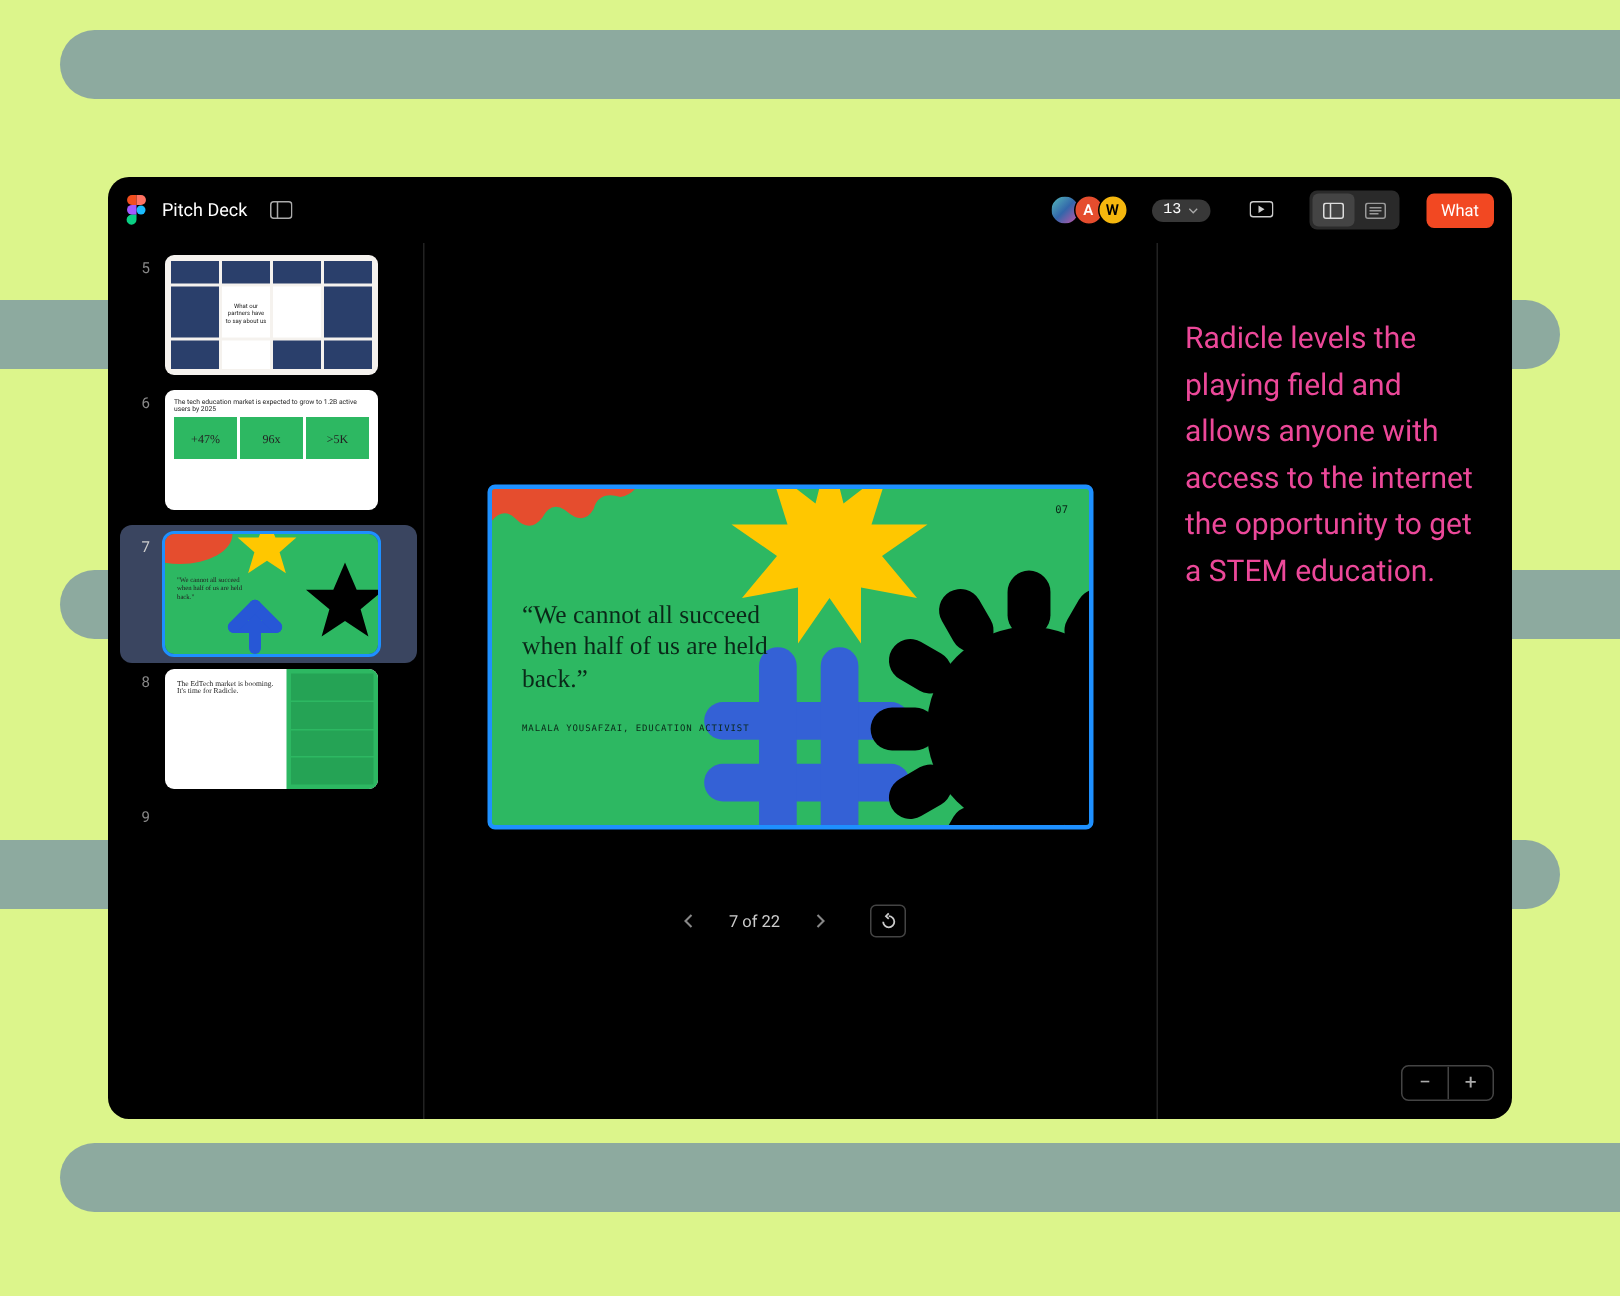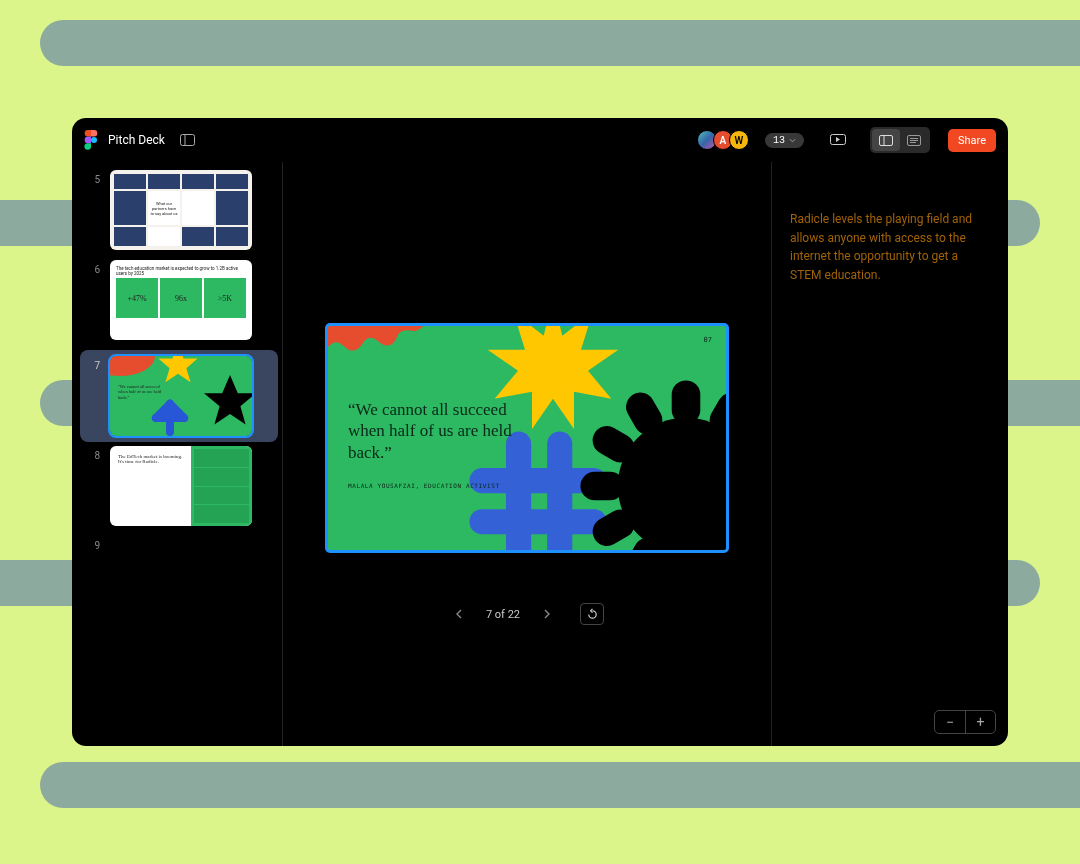--- a/index.html
+++ b/index.html
@@ -135,41 +135,41 @@
     color: #888; cursor: pointer;
   }
   .restart-btn {
     width: 24px; height: 22px; border: 1px solid #444; border-radius: 4px;
     display: flex; align-items: center; justify-content: center; margin-left: 6px;
   }
 
   
   .notes {
     width: 236px; padding: 48px 18px 18px 18px;
-    font-size: 12px; line-height: 1.55; color: #a16207;
+    font-size: 20px; line-height: 1.55; color: #ec4899;
   }
 
   .zoom {
     position: absolute; bottom: 12px; right: 12px;
     display: flex; border: 1px solid #444; border-radius: 5px; overflow: hidden;
   }
   .zoom-btn {
     width: 30px; height: 22px; display: flex; align-items: center; justify-content: center;
     color: #aaa; font-size: 14px; cursor: pointer;
   }
   .zoom-btn + .zoom-btn { border-left: 1px solid #444; }
 
   
   .t5-grid { display:grid; grid-template-columns:repeat(4,1fr); gap:2px; padding:4px; height:100%; }
   .t5-grid div { background:#2a3f6b; }
   .t5-grid .w { background:#fff; color:#222; padding:2px; font-size:4px; display:flex; align-items:center; justify-content:center; text-align:center; }
   .t6 { padding:6px; background:#fff; }
   .t6-head { font-size:4.5px; margin-bottom:2px; }
   .t6-row { display:flex; gap:2px; }
-  .t6-cell { flex:1; background:#2db862; height:40px; display:flex; align-items:center; justify-content:center; font-size:8px; font-family:Georgia,serif; }
+  .t6-cell { flex:1; background:#2db862; height:28px; display:flex; align-items:center; justify-content:center; font-size:8px; font-family:Georgia,serif; }
   .t8 { background:#fff; display:flex; }
   .t8-l { flex:1.2; padding:8px; font-size:5px; font-family:Georgia,serif; }
   .t8-r { flex:1; background:#2db862; display:flex; flex-direction:column; gap:1px; padding:3px; }
   .t8-r div { background:#25a355; flex:1; }
   .t9 { background:#f4b9b9; display:flex; align-items:center; justify-content:center; font-family:Georgia,serif; font-size:10px; }
   .t10 { background:#fff; padding:5px; display:flex; flex-direction:column; }
   .t10-head { font-size:4.5px; margin-bottom:2px; font-family:Georgia,serif; }
   .t10-row { display:flex; gap:1px; flex:1; }
   .t10-row div { flex:1; }
 </style>
@@ -233,21 +233,21 @@
       <div class="panel-toggle-btn">
         <svg width="14" height="11" viewBox="0 0 14 11">
             <rect x="0.5" y="0.5" width="13" height="10" rx="1.5" fill="none" stroke="#999"></rect>
             <line x1="3" y1="3.5" x2="11" y2="3.5" stroke="#999"></line>
             <line x1="3" y1="5.5" x2="11" y2="5.5" stroke="#999"></line>
             <line x1="3" y1="7.5" x2="9" y2="7.5" stroke="#999"></line>
           </svg>
       </div>
     </div>
 
-    <div class="share-btn">Share</div>
+    <div class="share-btn">What</div>
   </div>
 
   <div class="body">
 
     <div class="thumbs">
 
       <div class="thumb-row">
         <div class="thumb-num">5</div>
         <div class="thumb">
           <div class="t5-grid">

